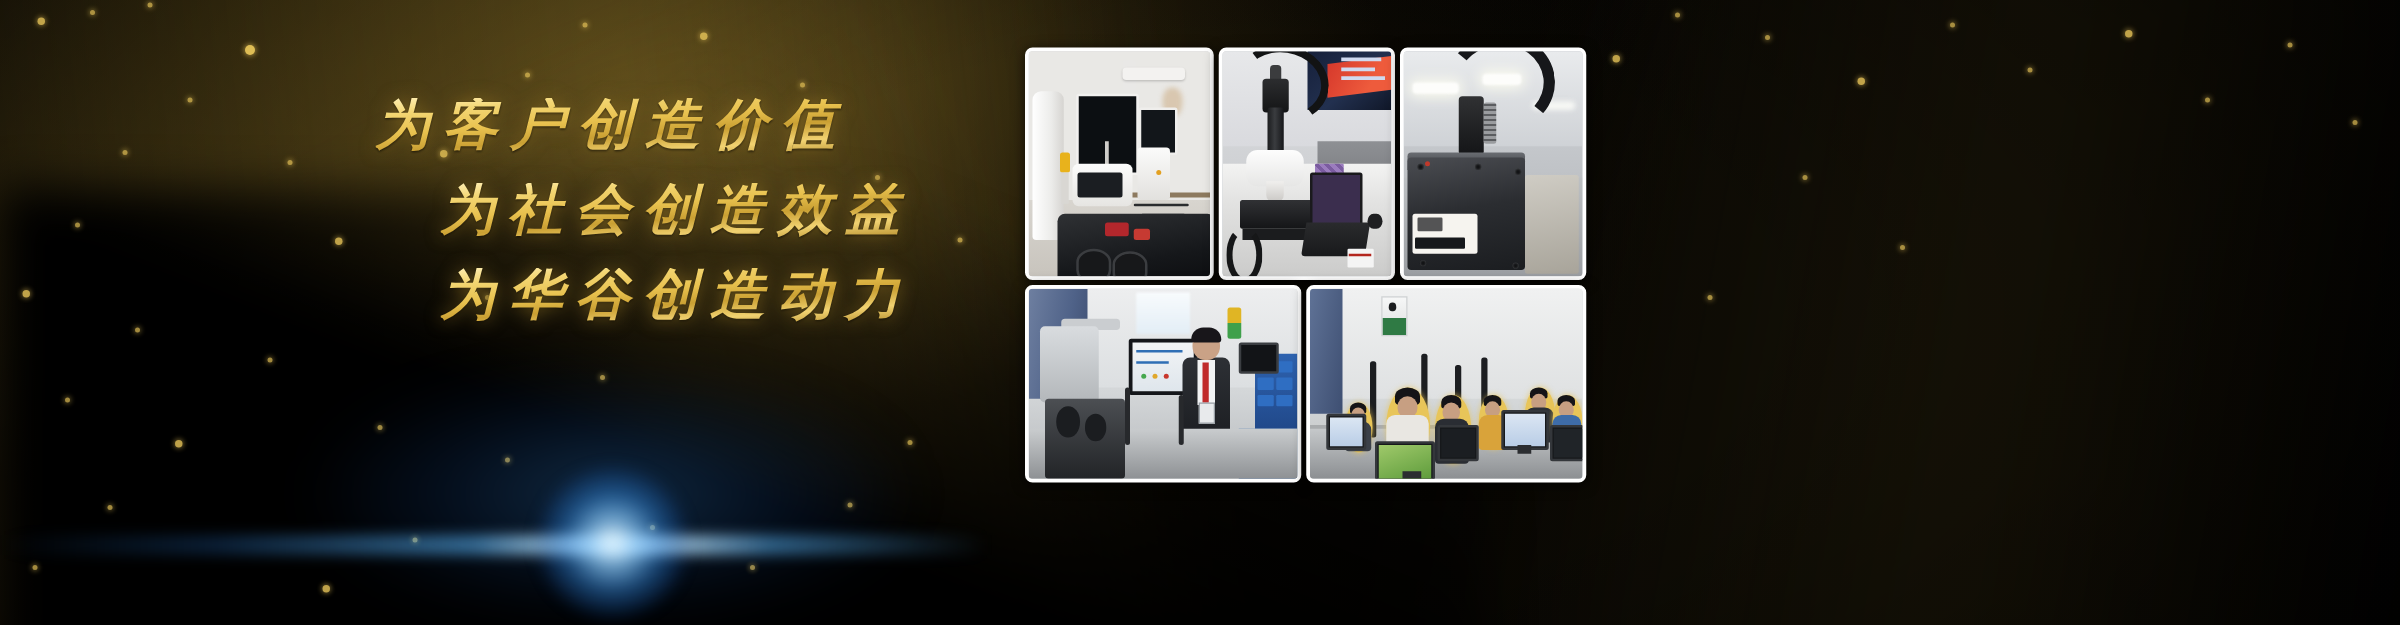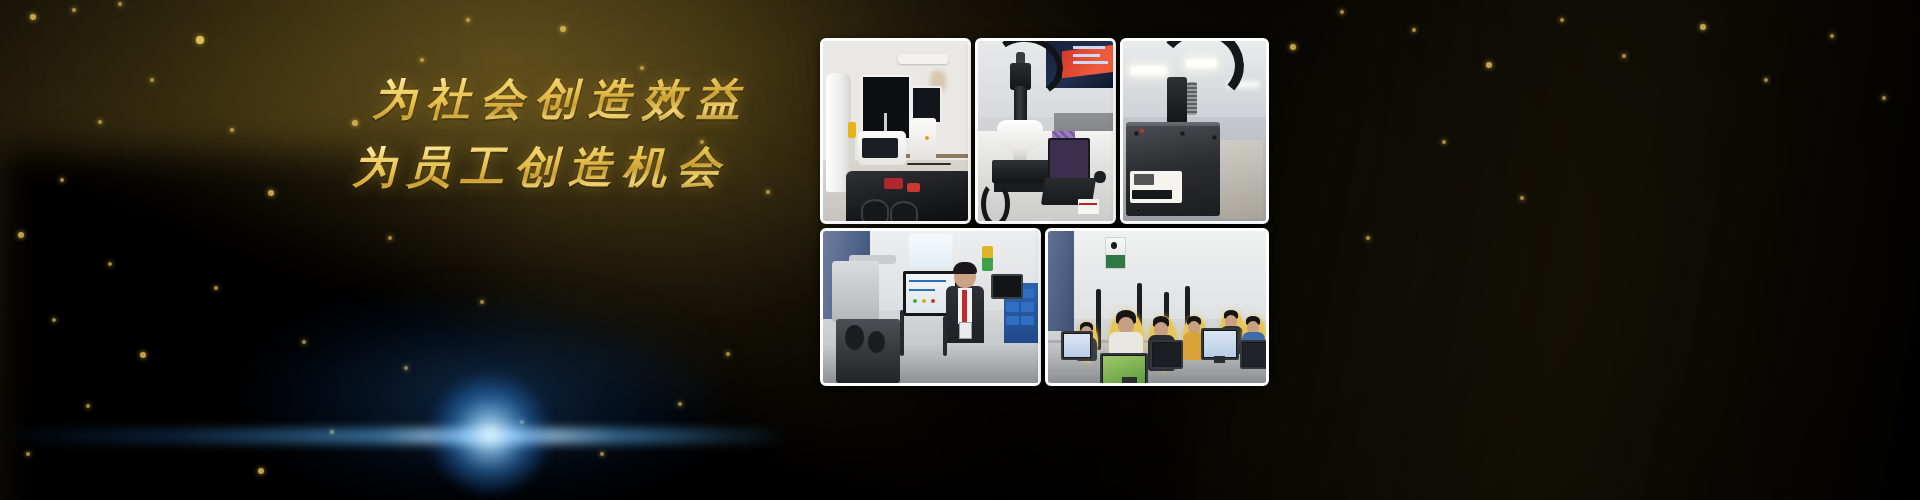--- a/index.html
+++ b/index.html
@@ -121,21 +121,21 @@
         #f1d271 76%,
         #a9801f 100%);
     -webkit-background-clip: text;
     background-clip: text;
     color: transparent;
     -webkit-text-fill-color: transparent;
     filter: drop-shadow(0 0 7px rgba(214,168,52,0.55))
             drop-shadow(0 1px 1px rgba(0,0,0,0.8));
   }
   .line.indent-0 { margin-left: 0px; }
-  .line.indent-1 { margin-left: 52px; text-align: center; }
+  .line.indent-1 { margin-left: 52px; }
   .line.indent-2 { margin-left: 0px; }
   .line.indent-3 { margin-left: 52px; }
 
   
   .flare-wrap {
     position: absolute;
     left: 0; bottom: 0;
     width: 820px; height: 200px;
     z-index: 4;
     pointer-events: none;
@@ -459,22 +459,23 @@
       <div class="p" style="left: 1366px; top: 236px; width: 4px; height: 4px; background: rgb(232, 197, 89); opacity: 0.7;"></div>
     </div>
 
   <div class="flare-wrap">
     <div class="flare-halo"></div>
     <div class="flare-streak"></div>
     <div class="flare-core"></div>
   </div>
 
   <div class="headline">
+    <div class="line indent-0">为客户创造价值</div>
     <div class="line indent-1">为社会创造效益</div>
-    <div class="line indent-3">为员工创造机会</div>
+    <div class="line indent-3">为华谷创造动力</div>
   </div>
 
   <div class="gallery">
 
     <div class="photo ph-1">
       <div class="scene s1">
         <div class="wall"></div>
           <div class="floor"></div>
           <div class="baseboard"></div>
         <div class="stain"></div>

